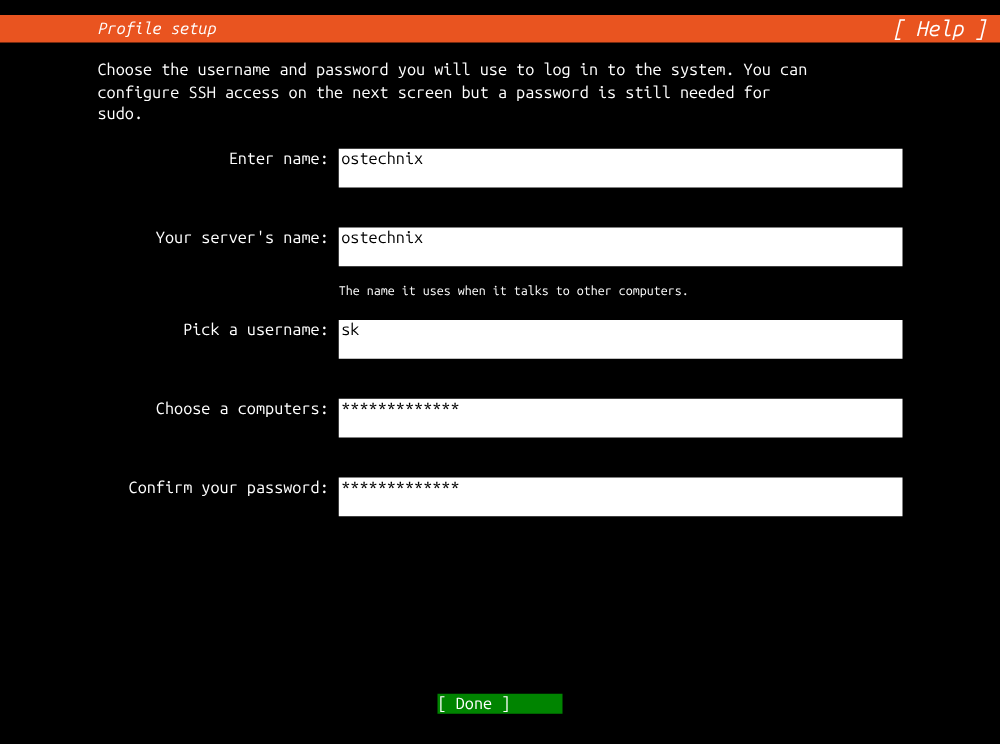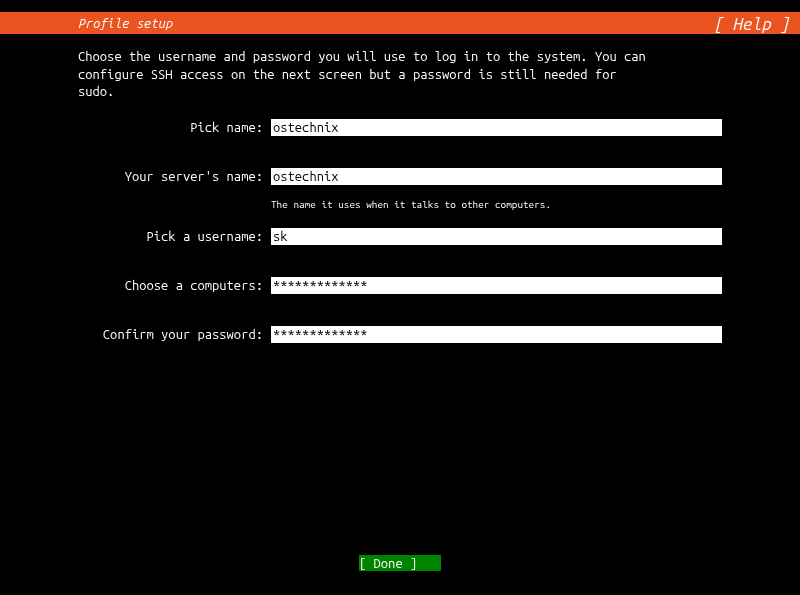--- a/index.html
+++ b/index.html
@@ -59,21 +59,21 @@
       line-height: 17px;
     }
     .form-field-wrap {
       flex: 1;
     }
     .form-input {
       background: #ffffff;
       color: #000000;
       border: none;
       width: 100%;
-      height: 17px;
+      height: 31px;
       padding: 0 2px;
       font-family: inherit;
       font-size: 13px;
       display: block;
       line-height: 17px;
     }
     .form-hint {
       color: #ffffff;
       margin-top: 14px;
       font-size: 10px;
@@ -86,40 +86,40 @@
       display: flex;
       justify-content: center;
     }
     .done-button {
       background: #008400;
       color: #ffffff;
       border: none;
       font-family: inherit;
       font-size: 13px;
       padding: 1px 0;
-      width: 82px;
+      width: 100px;
       text-align: left;
       cursor: pointer;
     }
   </style>
 </head>
 <body>
 
 <div class="header">
   <span class="header-title">Profile setup</span>
   <span class="header-help">[ Help ]</span>
 </div>
 
 <div class="content">
   <div class="instructions">Choose the username and password you will use to log in to the system. You can
 configure SSH access on the next screen but a password is still needed for
 sudo.</div>
 
   <div class="form-row gap">
-    <div class="form-label">Pick name:</div>
+    <div class="form-label">Enter name:</div>
     <div class="form-field-wrap">
       <div class="form-input">ostechnix</div>
     </div>
   </div>
 
   <div class="form-row">
     <div class="form-label">Your server's name:</div>
     <div class="form-field-wrap">
       <div class="form-input">ostechnix</div>
       <div class="form-hint">The name it uses when it talks to other computers.</div>

